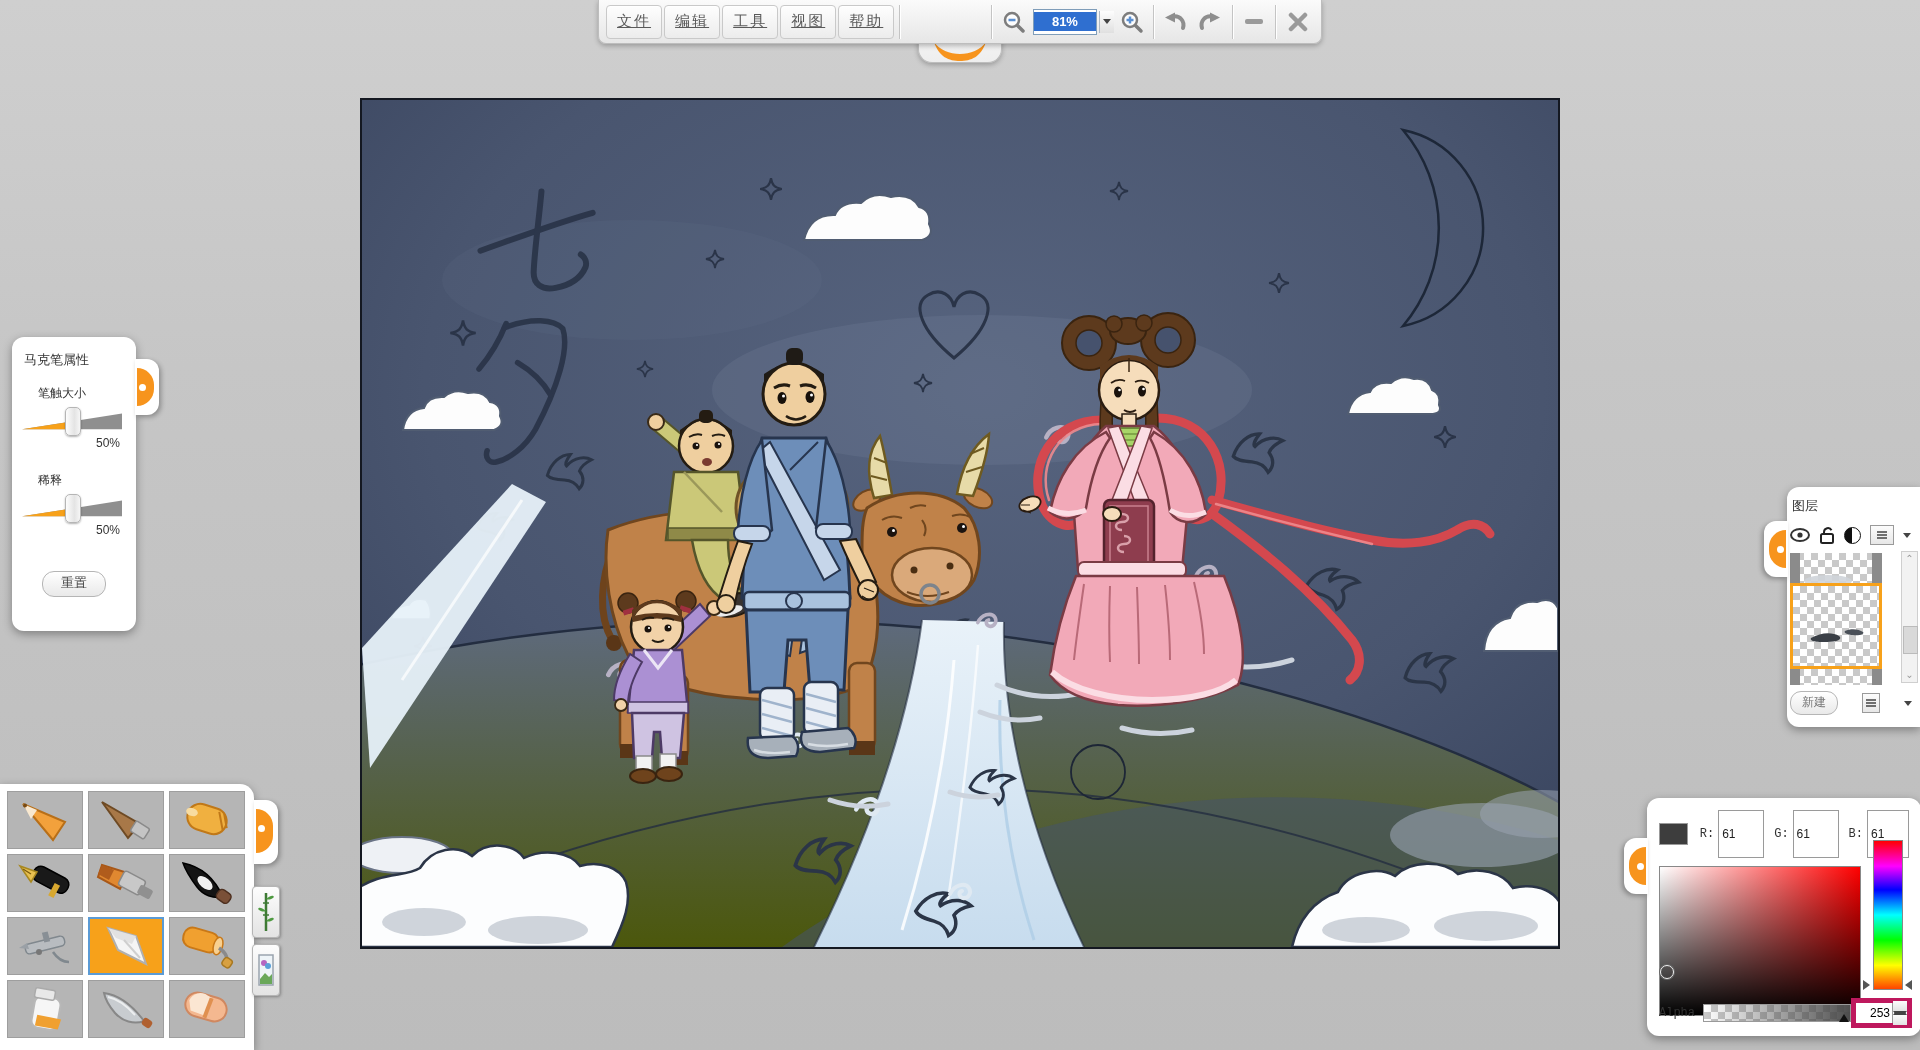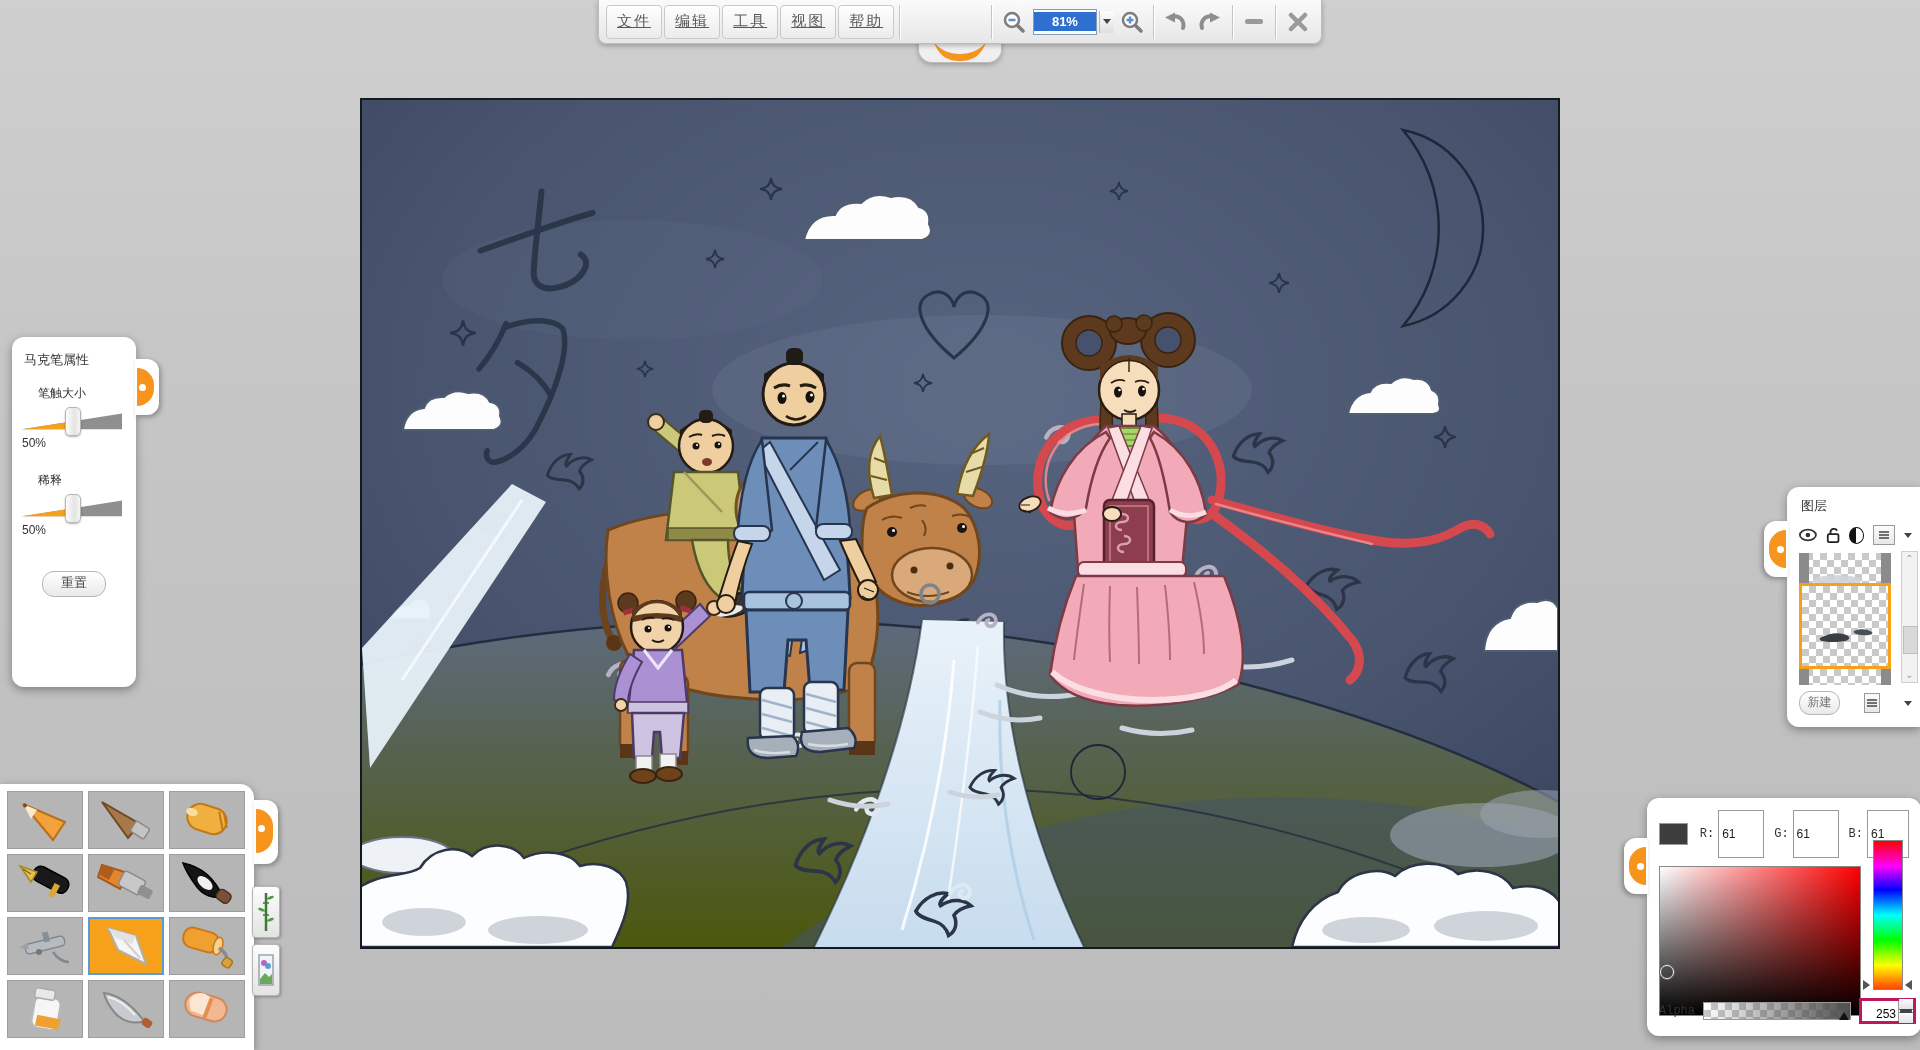--- a/index.html
+++ b/index.html
@@ -35,41 +35,41 @@
   .handle{position:absolute;width:24px;height:56px;background:#fff;box-shadow:2px 2px 5px rgba(0,0,0,.3);}
   .handle .c{position:absolute;top:9px;width:17px;height:38px;background:#f7941d;}
   .handle.right{border-radius:0 12px 12px 0;}
   .handle.right .c{left:2px;border-radius:0 19px 19px 0;}
   .handle.left{border-radius:12px 0 0 12px;box-shadow:-2px 2px 5px rgba(0,0,0,.3);}
   .handle.left .c{right:2px;border-radius:19px 0 0 19px;}
   .handle .dot{position:absolute;top:25px;width:7px;height:7px;border-radius:50%;background:#fff;}
   .handle.right .dot{left:4px;}
   .handle.left .dot{right:4px;}
   
-  .marker-panel{left:12px;top:337px;width:124px;height:350px;padding:12px 10px;box-sizing:border-box;}
+  .marker-panel{left:12px;top:337px;width:124px;height:294px;padding:12px 10px;box-sizing:border-box;}
   .mp-title{font-size:13px;color:#333;margin:2px 0 16px 2px;}
   .mp-label{font-size:12px;color:#333;margin:0 0 8px 16px;}
   .wedge{position:relative;width:100px;height:22px;margin-bottom:2px;}
   .wedge .tri{position:absolute;inset:0;background:#8f8f8f;clip-path:polygon(0 88%,100% 16%,100% 88%);}
   .wedge .fill{position:absolute;inset:0;background:#f7a11a;clip-path:polygon(0 88%,50% 52%,50% 88%);}
   .wedge .knob{position:absolute;left:43px;top:-3px;width:14px;height:27px;border:1px solid #b5b5b5;border-radius:5px;
     background:linear-gradient(90deg,#fdfdfd,#e4e4e4 60%,#f6f6f6);box-shadow:0 1px 2px rgba(0,0,0,.3);}
-  .mp-value{font-size:12px;color:#333;text-align:left;margin:4px 6px 22px 0;}
+  .mp-value{font-size:12px;color:#333;text-align:right;margin:4px 6px 22px 0;}
   .reset-btn{display:block;margin:34px auto 8px;width:62px;height:24px;border:1px solid #b5b5b5;border-radius:12px;
     background:linear-gradient(#fff,#e9e9e9);font-size:13px;color:#444;text-align:center;line-height:22px;}
   
   .tool-palette{left:0;top:784px;width:254px;height:266px;border-radius:0 14px 0 0;padding:7px;box-sizing:border-box;}
   .tool-grid{display:grid;grid-template-columns:repeat(3,76px);grid-auto-rows:58px;gap:5px;}
   .tool-cell{background:#b5b5b5;border:1px solid #9e9e9e;display:flex;align-items:center;justify-content:center;}
   .tool-cell.selected{background:#f7a11a;border:2px solid #5b9bd5;}
   .side-btn{position:absolute;width:26px;height:50px;background:linear-gradient(#fdfdfd,#e3e3e3);
     border:1px solid #b5b5b5;border-radius:4px;box-shadow:1px 1px 3px rgba(0,0,0,.3);
     display:flex;align-items:center;justify-content:center;z-index:31;}
   
-  .layers-panel{left:1787px;top:487px;width:133px;height:240px;border-radius:12px 0 0 12px;padding:10px 8px 8px 12px;box-sizing:border-box;}
+  .layers-panel{left:1787px;top:487px;width:133px;height:240px;border-radius:12px 0 0 12px;padding:10px 8px 8px 3px;box-sizing:border-box;}
   .lp-title{font-size:13px;color:#333;margin:0 0 10px 2px;}
   .lp-icons{display:flex;align-items:center;gap:9px;margin-bottom:8px;}
   .half-circle{width:15px;height:15px;border-radius:50%;border:1.5px solid #111;background:linear-gradient(90deg,#111 50%,#fff 50%);}
   .list-btn{width:22px;height:18px;border:1px solid #9a9a9a;background:linear-gradient(#fcfcfc,#e7e7e7);display:flex;align-items:center;justify-content:center;}
   .layer-list{position:relative;width:92px;height:132px;overflow:hidden;background:#eee;}
   .checker{background-color:#fff;background-image:
      linear-gradient(45deg,#c9c9c9 25%,transparent 25%,transparent 75%,#c9c9c9 75%),
      linear-gradient(45deg,#c9c9c9 25%,transparent 25%,transparent 75%,#c9c9c9 75%);
      background-size:14px 14px;background-position:0 0,7px 7px;}
   .layer-row{position:relative;width:92px;box-sizing:border-box;}
@@ -93,21 +93,21 @@
   .hue-bar{position:absolute;left:226px;top:42px;width:28px;height:148px;border:1px solid #888;
     background:linear-gradient(#f00 0%,#f0f 17%,#00f 33%,#0ff 50%,#0f0 67%,#ff0 84%,#f40 100%);}
   .hue-mark{position:absolute;width:0;height:0;}
   .hue-left{left:216px;top:182px;border-top:5px solid transparent;border-bottom:5px solid transparent;border-left:7px solid #555;}
   .hue-right{left:258px;top:182px;border-top:5px solid transparent;border-bottom:5px solid transparent;border-right:7px solid #555;}
   .alpha-row{position:absolute;left:12px;top:200px;display:flex;align-items:center;}
   .alpha-bar{position:relative;width:146px;height:16px;border:1px solid #9a9a9a;margin-left:8px;}
   .alpha-grad{position:absolute;inset:0;background:linear-gradient(to right,rgba(80,80,80,0),rgba(70,70,70,.95));}
   .alpha-handle{position:absolute;right:1px;bottom:-1px;width:0;height:0;
     border-left:5px solid transparent;border-right:5px solid transparent;border-bottom:8px solid #111;}
-  .spin{display:flex;margin-left:8px;border:3px solid #be185d;height:20px;align-items:flex-end;}
+  .spin{display:flex;border:5px solid #be185d;height:20px;}
   .spin input{width:32px;border:none;font-size:12px;text-align:right;padding:0 2px;}
   .spin .btns{display:flex;flex-direction:column;border-left:1px solid #9a9a9a;}
   .spin .btns div{width:14px;height:10px;background:linear-gradient(#fcfcfc,#e3e3e3);display:flex;align-items:center;justify-content:center;}
   .tri-u{width:0;height:0;border-left:3px solid transparent;border-right:3px solid transparent;border-bottom:4px solid #444;}
   .tri-d{width:0;height:0;border-left:3px solid transparent;border-right:3px solid transparent;border-top:4px solid #444;}
 </style>
 </head>
 <body>
 
 <div class="stage">

